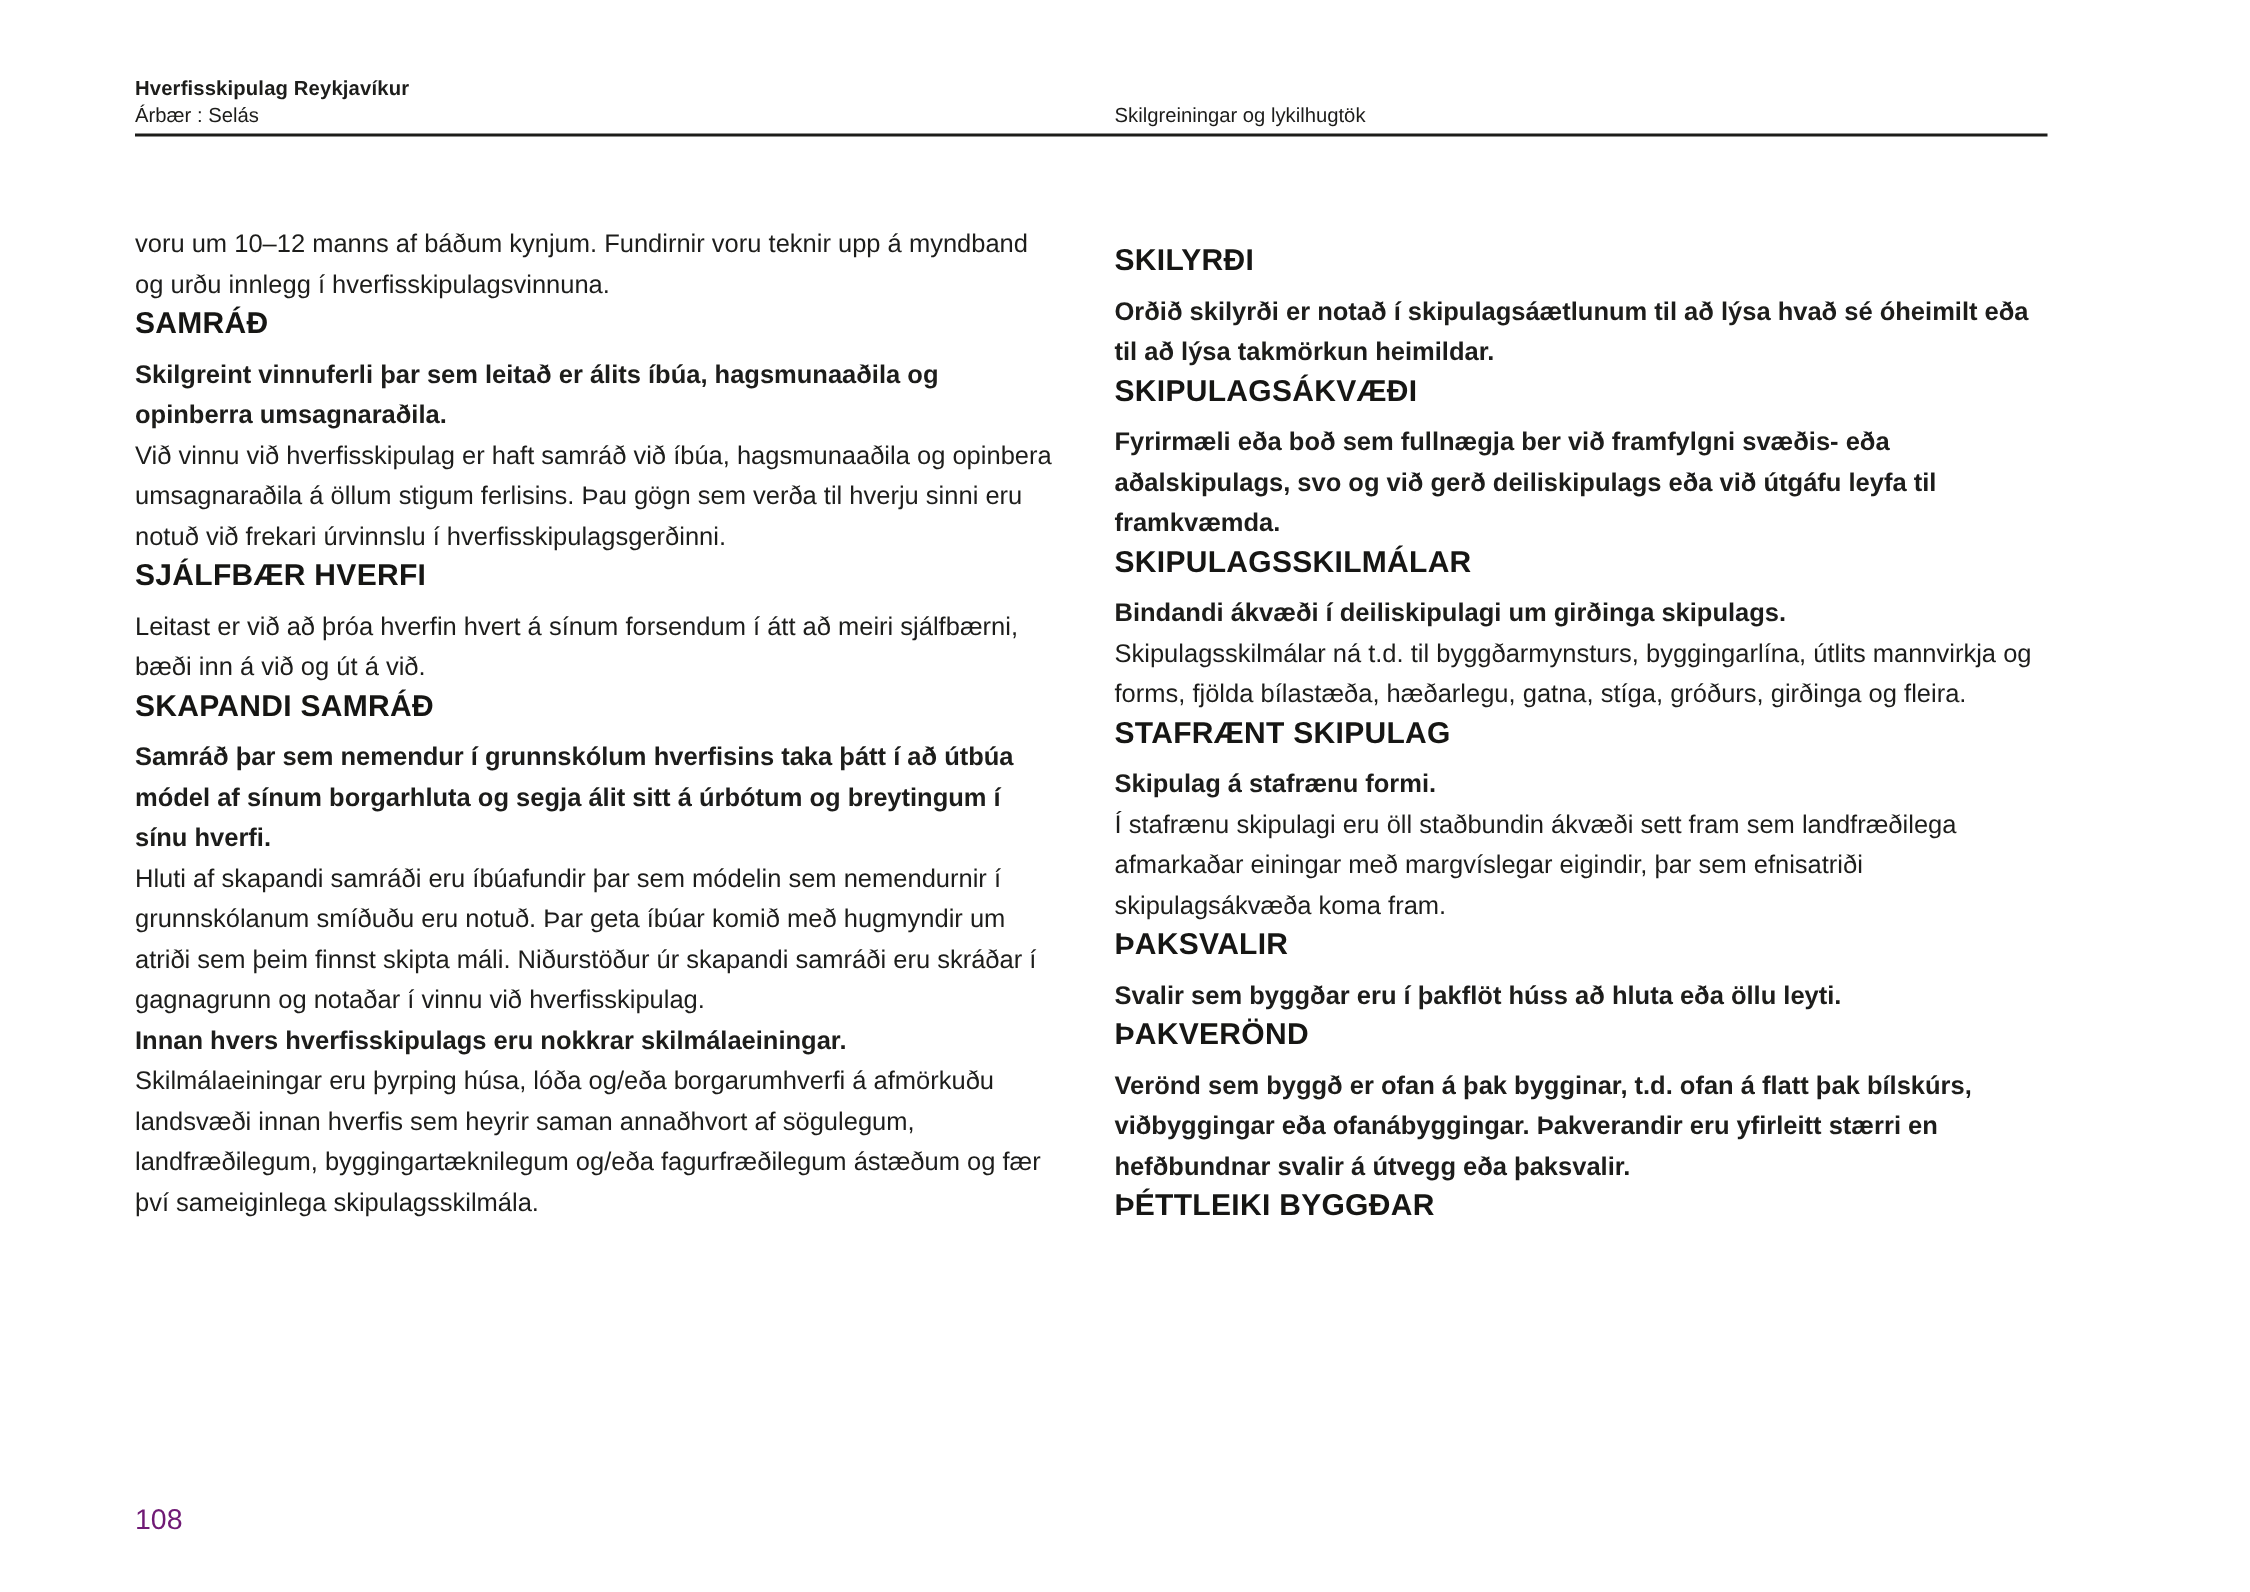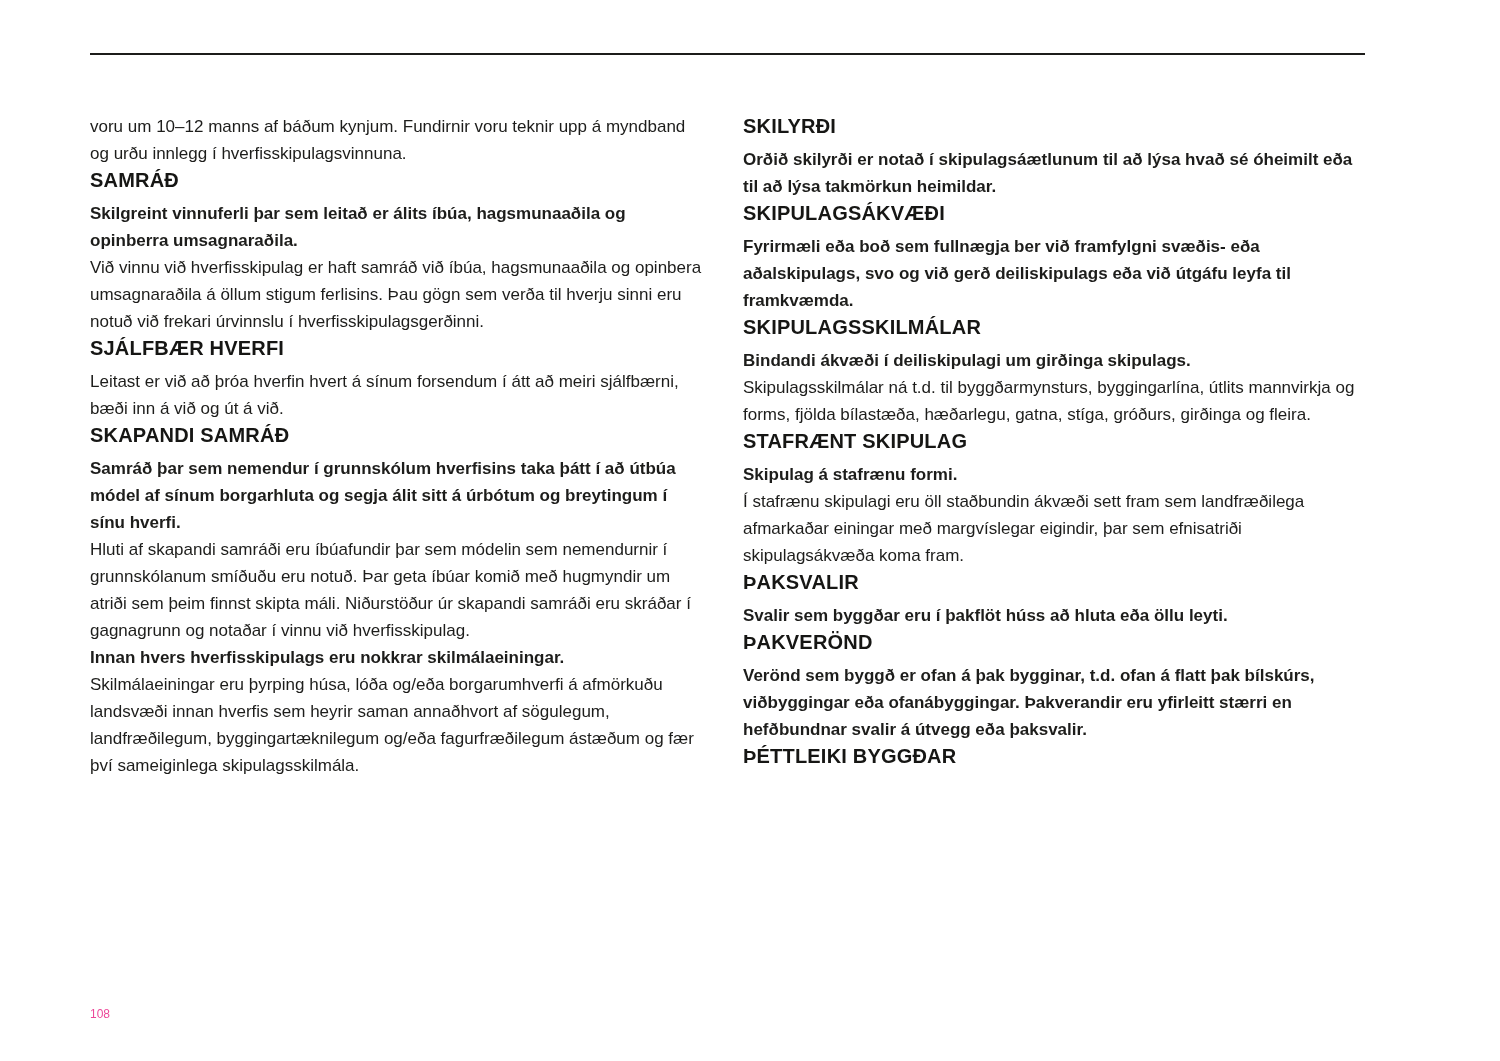--- a/index.html
+++ b/index.html
@@ -56,50 +56,57 @@
   }
   .body-text {
     font-size: 17px;
     line-height: 27px;
     margin: 0;
     font-weight: normal;
   }
   .section {
   }
   .column-right .section:first-child {
-    margin-top: 0;
+    margin-top: 12px;
   }
   .section-heading {
     font-size: 20px;
     font-weight: bold;
     line-height: 26px;
     margin: 0 0 7px 0;
     letter-spacing: 0.2px;
     color: #161614;
   }
   .section-lead {
     font-weight: bold;
   }
   
   .page-footer {
     position: absolute;
     left: 90px;
     bottom: 38px;
   }
   .page-number {
-    font-size: 12px;
+    font-size: 19px;
     line-height: 18px;
-    color: #ec4899;
+    color: #701a75;
   }
 </style>
 </head>
 <body>
 
 <div class="page">
 
+  <header class="page-header">
+    <div class="header-left">
+      <div class="header-title">Hverfisskipulag Reykjavíkur</div>
+      <div class="header-subtitle">Árbær : Selás</div>
+    </div>
+    <div class="header-chapter">Skilgreiningar og lykilhugtök</div>
+  </header>
 
   <hr class="header-rule">
 
   <main class="columns">
     <section class="column column-left">
       <p class="body-text intro-paragraph">voru um 10–12 manns af báðum kynjum. Fundirnir voru teknir upp á myndband og urðu innlegg í hverfisskipulagsvinnuna.</p>
       <div class="sections" id="left-sections">
   <div class="section">
     <h3 class="section-heading">SAMRÁÐ</h3>
     <p class="section-lead body-text">Skilgreint vinnuferli þar sem leitað er álits íbúa, hagsmunaaðila og opinberra umsagnaraðila.</p>

